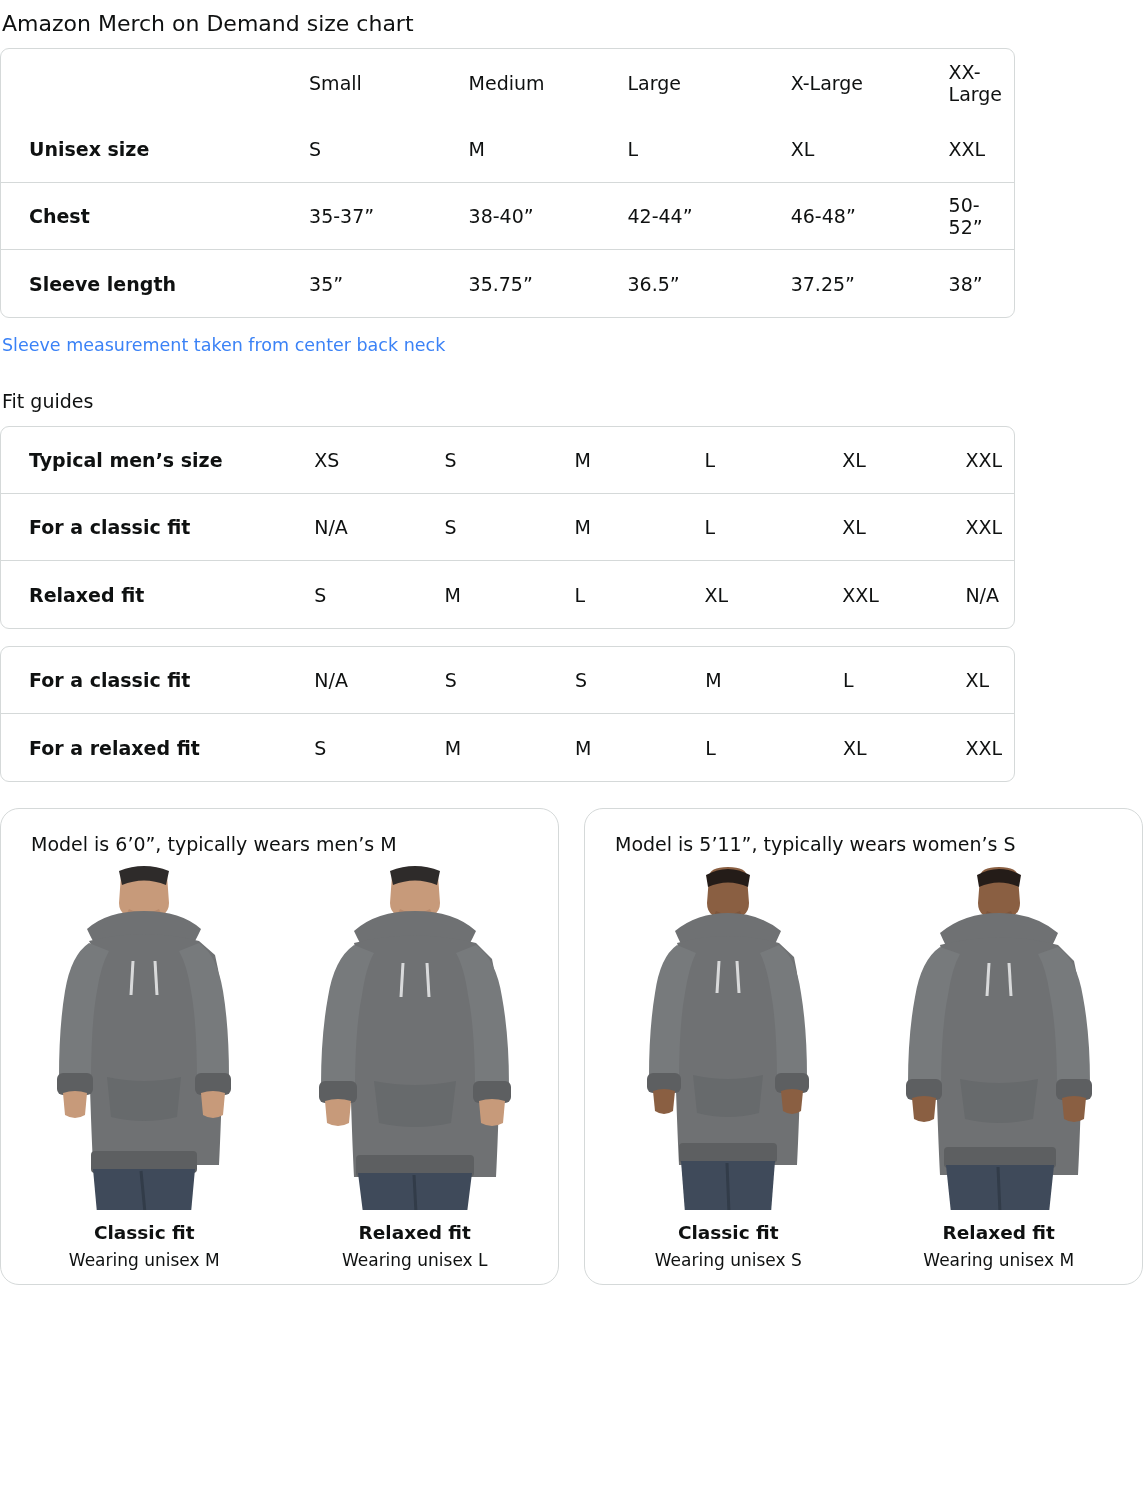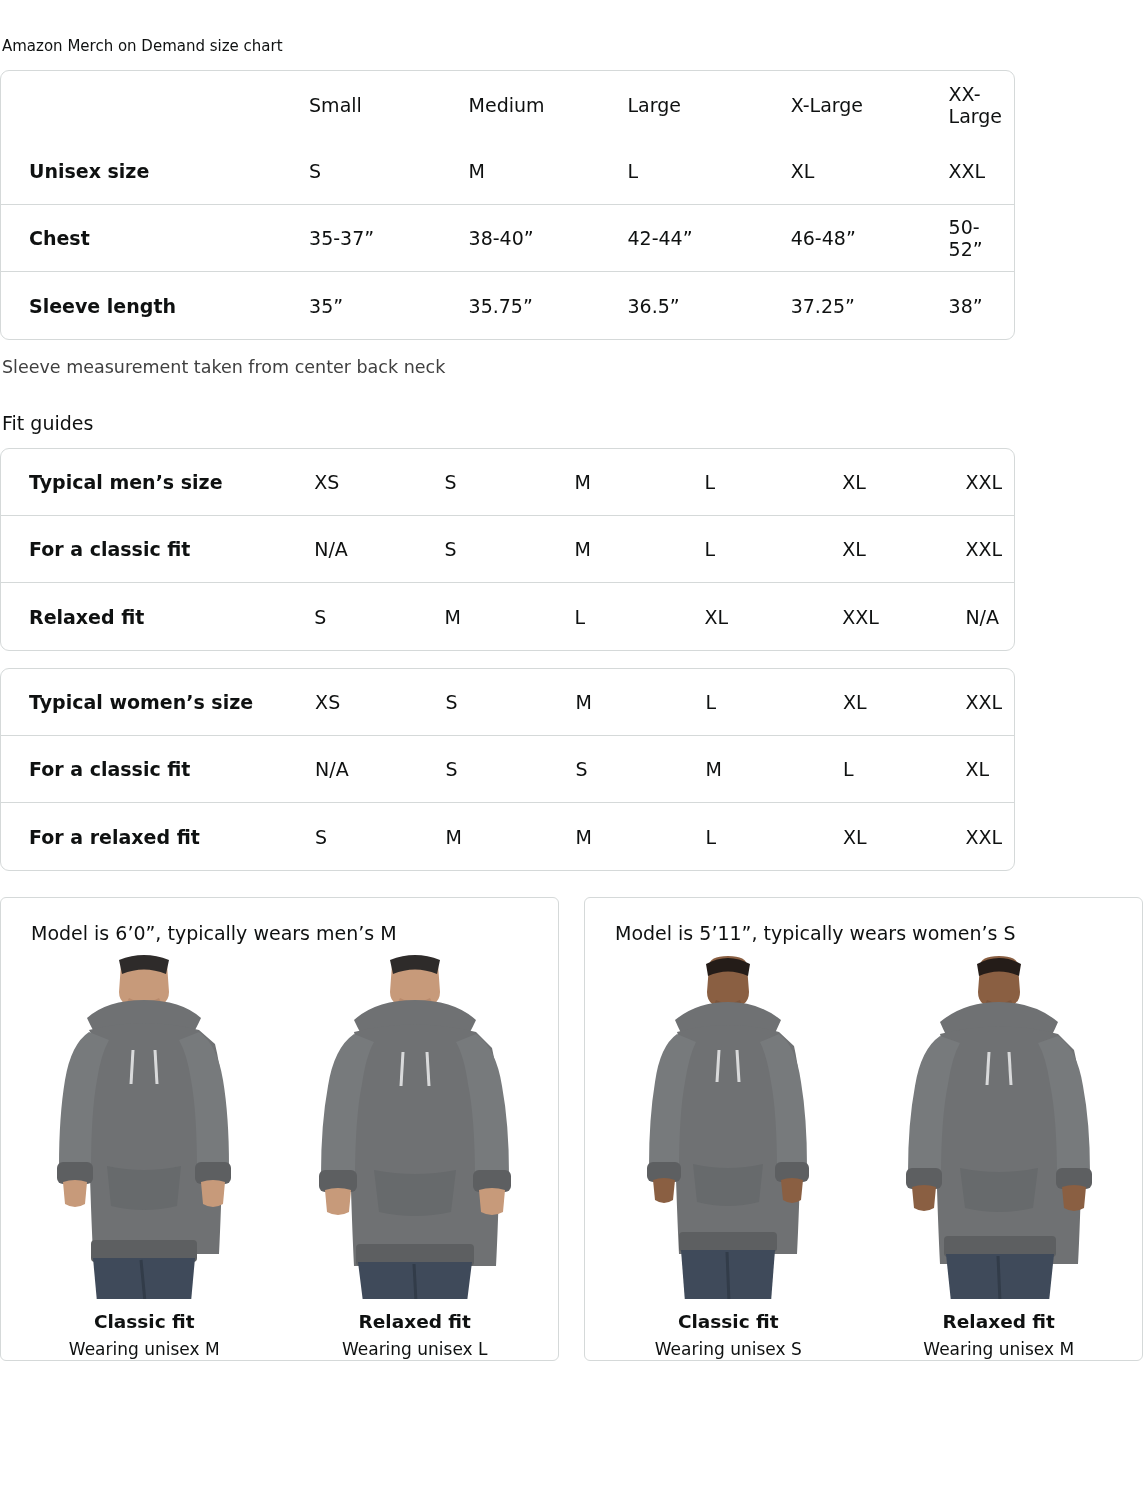--- a/index.html
+++ b/index.html
@@ -13,26 +13,25 @@
     min-height: 1500px;
     font-family: "DejaVu Sans", "Liberation Sans", sans-serif;
     color: #0f1111;
     -webkit-font-smoothing: antialiased;
   }
   .page {
     width: 1143px;
     padding: 6px 0 10px 0;
   }
   .doc-title {
-    font-size: 15px;
+    font-size: 22px;
     line-height: 28px;
     color: #0f1111;
     padding: 4px 0 10px 2px;
     font-weight: 400;
-    margin-top: 22px;
   }
   .tbl {
     width: 1015px;
     border: 1px solid #d5d9d9;
     border-radius: 9px;
     border-collapse: separate;
     border-spacing: 0;
     overflow: hidden;
     background: #fff;
   }
@@ -57,21 +56,21 @@
   table.size-chart col.c0 { width: 315px; }
   table.size-chart col.c1 { width: 168px; }
   table.size-chart col.c2 { width: 165px; }
   table.size-chart col.c3 { width: 172px; }
   table.size-chart col.c4 { width: 165px; }
   table.size-chart col.c5 { width: auto; }
 
   .note {
     font-size: 17.5px;
     line-height: 26px;
-    color: #404040;
+    color: #3b82f6;
     padding: 14px 0 6px 2px;
   }
   .section-label {
     font-size: 19px;
     line-height: 26px;
     color: #0f1111;
     padding: 24px 0 12px 2px;
   }
   
   table.fit-guide col.f0 { width: 315px; }
@@ -84,22 +83,22 @@
   .gap-16 { height: 17px; }
 
   .models-row {
     display: flex;
     gap: 25px;
     margin-top: 26px;
   }
   .model-card {
     flex: 1 1 0;
     border: 1px solid #d5d9d9;
-    border-radius: 6px;
-    padding: 22px 18px 1px 18px;
+    border-radius: 19px;
+    padding: 22px 18px 14px 18px;
     background: #fff;
   }
   .model-card-title {
     font-size: 19px;
     line-height: 26px;
     color: #0f1111;
     padding-left: 12px;
     margin-bottom: 8px;
   }
   .model-pair {
@@ -241,29 +240,20 @@
     <colgroup>
         <col class="f0">
         <col class="f1">
         <col class="f2">
         <col class="f3">
         <col class="f4">
         <col class="f5">
         <col class="f6">
       </colgroup>
     <tbody>
-      <tr>
-        <td class="rowhead">Typical women’s size</td>
-        <td>XS</td>
-        <td>S</td>
-        <td>M</td>
-        <td>L</td>
-        <td>XL</td>
-        <td>XXL</td>
-      </tr>
       <tr>
         <td class="rowhead">For a classic fit</td>
         <td>N/A</td>
         <td>S</td>
         <td>S</td>
         <td>M</td>
         <td>L</td>
         <td>XL</td>
       </tr>
       <tr>

